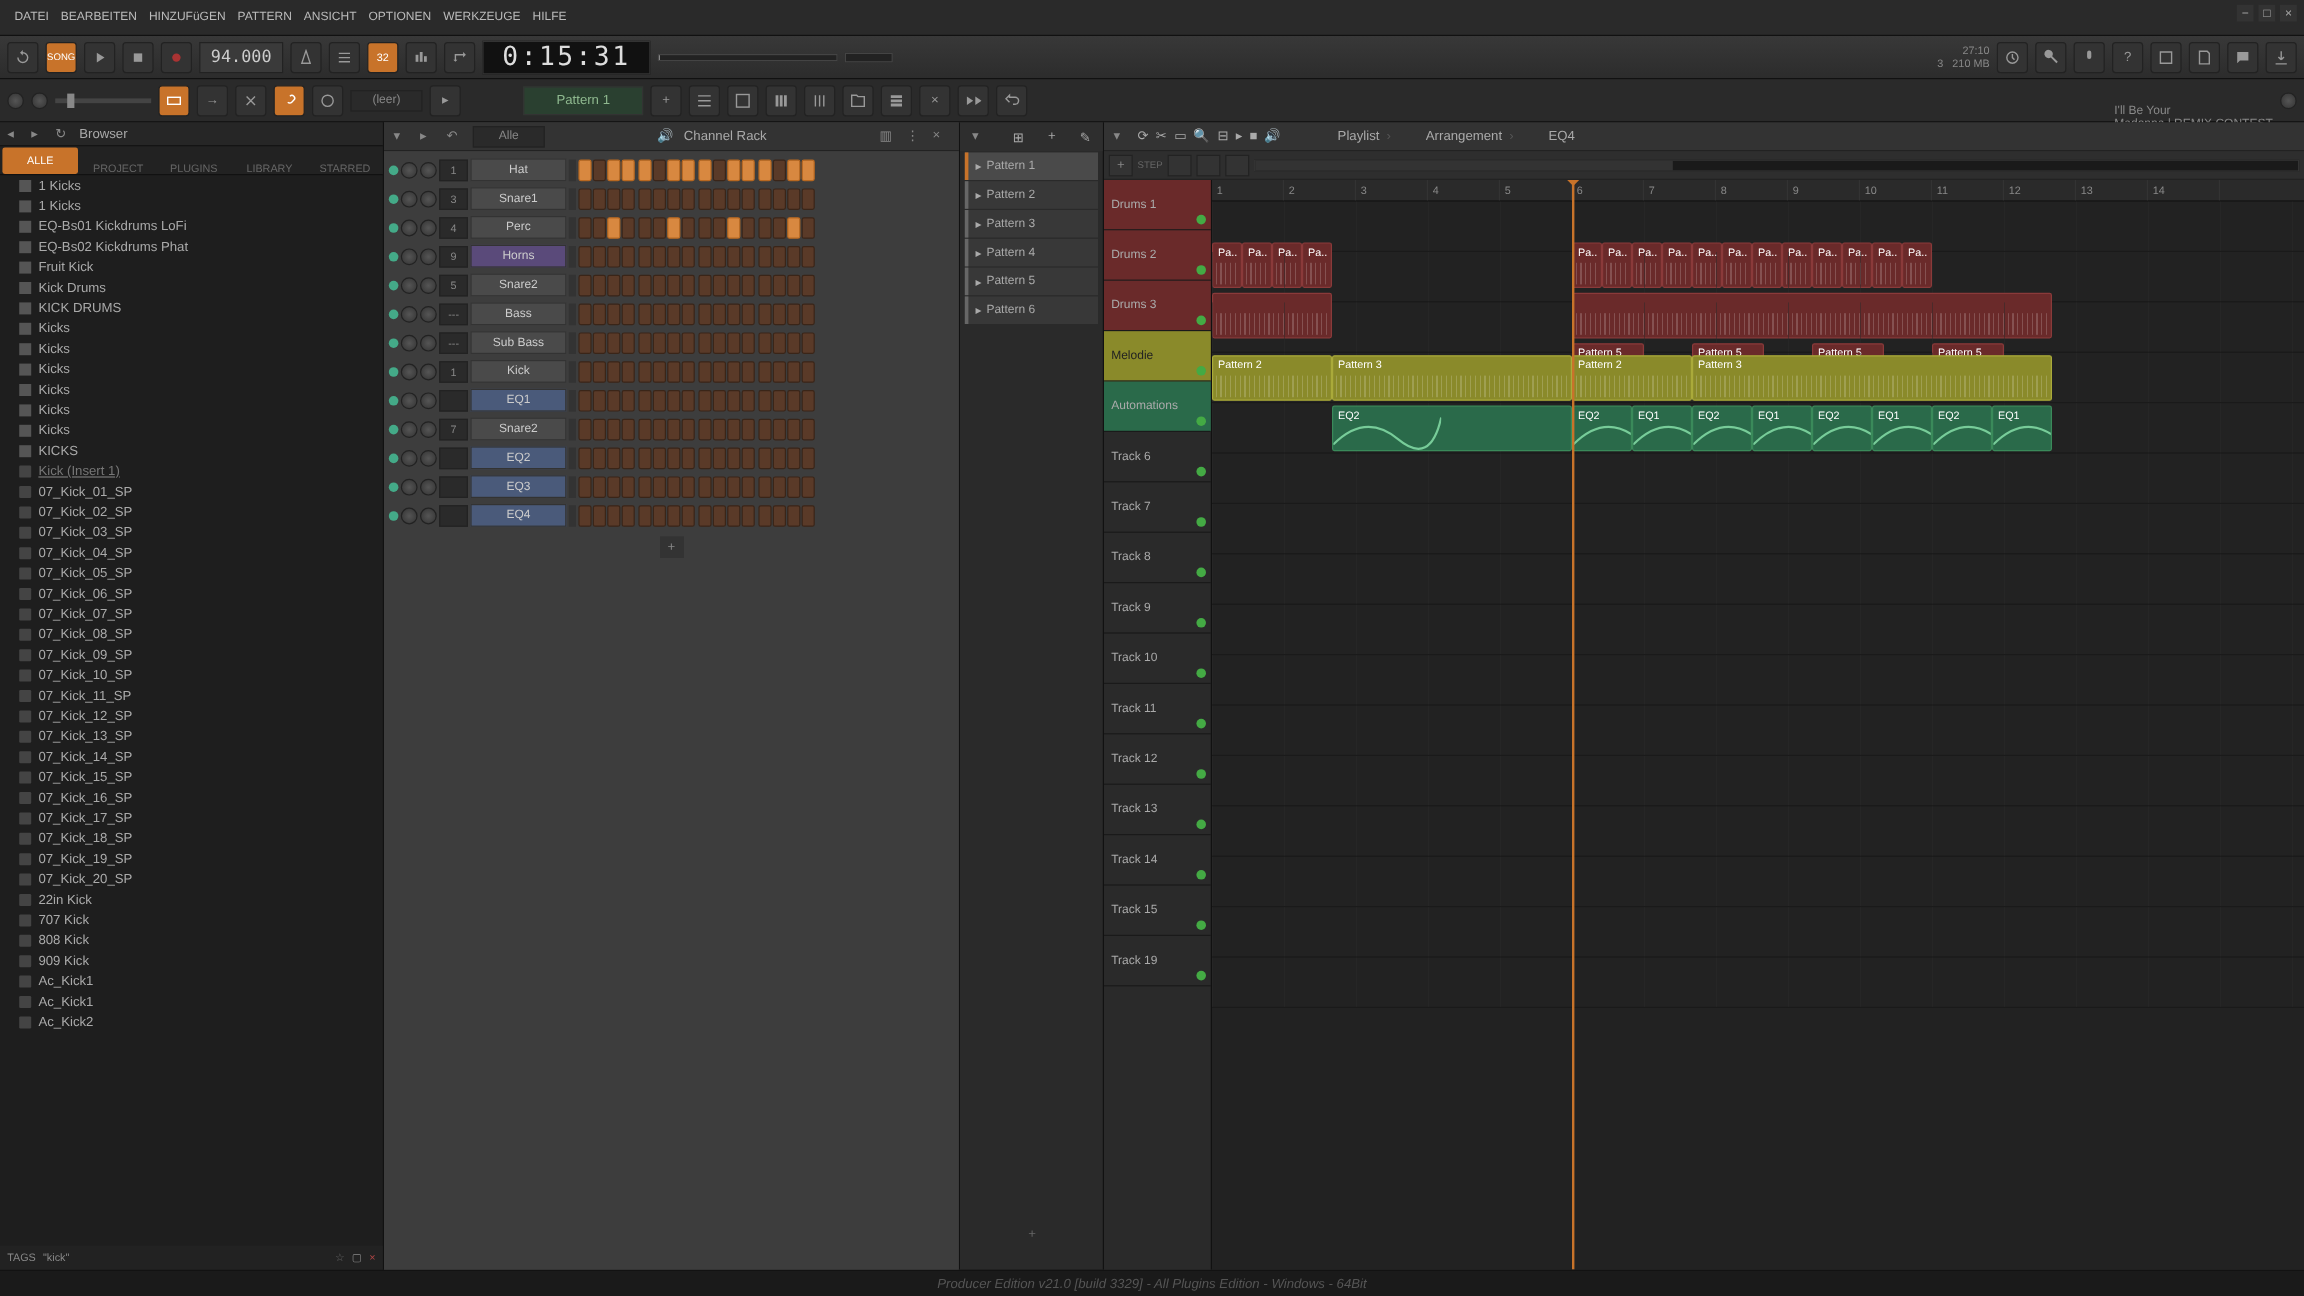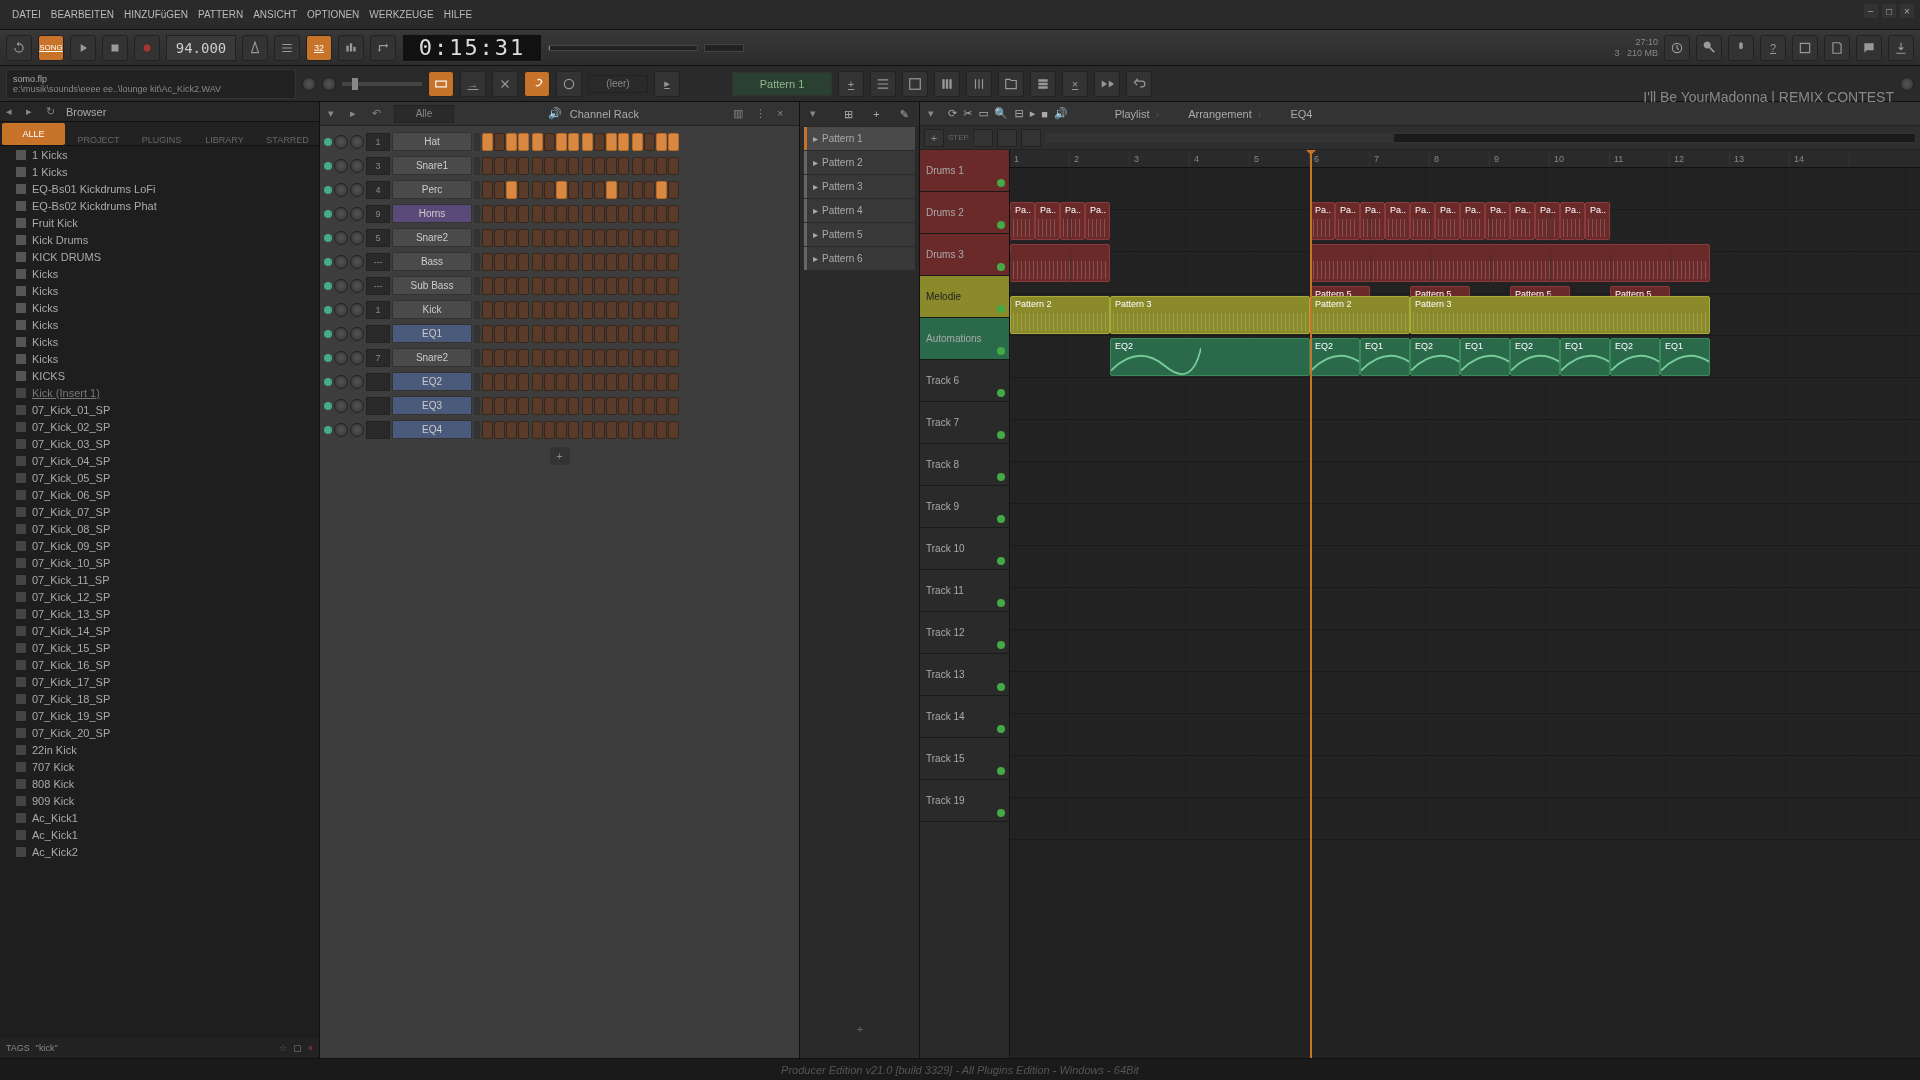--- a/index.html
+++ b/index.html
@@ -5,39 +5,39 @@
 * { margin: 0; padding: 0; box-sizing: border-box; font-family: Arial, sans-serif; user-select: none; }
 body { background: #1a1a1a; width: 1920px; height: 1080px; overflow: hidden; color: #aaa; font-size: 11px; }
 
 
 .menubar { height: 30px; background: #2a2a2a; display: flex; align-items: center; padding: 0 8px; border-bottom: 1px solid #111; }
 .menubar-items { display: flex; gap: 2px; }
 .menu-item { color: #bbb; font-size: 10px; padding: 2px 4px; cursor: pointer; }
 
 
 .toolbar { height: 36px; background: linear-gradient(#383838,#2c2c2c); display: flex; align-items: center; padding: 0 6px; gap: 6px; border-bottom: 1px solid #111; }
-.tool-btn { width: 26px; height: 26px; background: #333; border: 1px solid #222; border-radius: 3px; display: flex; align-items: center; justify-content: center; cursor: pointer; color: #999; text-decoration: underline; }
+.tool-btn { width: 26px; height: 26px; background: #333; border: 1px solid #222; border-radius: 3px; display: flex; align-items: center; justify-content: center; cursor: pointer; color: #999; }
 .tool-btn.orange { background: #c8732a; color: #fff; }
 .tool-btn svg { width: 14px; height: 14px; fill: currentColor; }
 .bpm-display { width: 70px; height: 26px; background: #3a3a3a; border: 1px solid #222; display: flex; align-items: center; justify-content: center; font-family: monospace; font-size: 14px; color: #ccc; }
 .time-display { width: 140px; height: 28px; background: #111; border: 1px solid #333; display: flex; align-items: center; justify-content: center; font-family: 'Segoe UI', monospace; font-size: 22px; color: #ddd; letter-spacing: 2px; }
 .progress-bar { flex: 0 0 150px; height: 6px; background: #222; border: 1px solid #444; }
 .progress-bar-fill { width: 1px; height: 100%; background: #888; }
 .cpu-mem { display: flex; flex-direction: column; font-size: 9px; color: #888; line-height: 11px; text-align: right; }
 .tool-spacer { flex: 1; }
 
 
 .subtoolbar { height: 36px; background: #2a2a2a; display: flex; align-items: center; padding: 0 6px; gap: 6px; border-bottom: 1px solid #111; }
 .hint-panel { width: 290px; height: 30px; background: #222; border: 1px solid #333; padding: 2px 6px; color: #999; font-size: 9px; display: flex; flex-direction: column; justify-content: center; }
 .hint-title { color: #aaa; }
 .hint-path { color: #888; }
 .vol-slider { width: 80px; height: 4px; background: #444; position: relative; }
 .vol-slider::after { content:''; position:absolute; left:10px; top:-4px; width:6px; height:12px; background:#888; }
 .pattern-selector { width: 100px; height: 24px; background: #2a4030; border: 1px solid #333; display: flex; align-items: center; justify-content: center; color: #8fb88f; font-size: 11px; }
-.song-info { display: flex; flex-direction: row; font-size: 14px; color: #888; line-height: 11px; margin-top: 28px; }
+.song-info { display: flex; flex-direction: column; font-size: 10px; color: #888; line-height: 11px; margin-top: 28px; }
 
 
 .main { display: flex; height: calc(1080px - 102px - 22px); }
 
 
 .browser { width: 320px; background: #1e1e1e; border-right: 1px solid #111; display: flex; flex-direction: column; }
 .browser-header { height: 20px; display: flex; align-items: center; gap: 6px; padding: 0 6px; background: #262626; border-bottom: 1px solid #111; }
 .browser-tabs { height: 24px; display: flex; align-items: center; background: #222; border-bottom: 1px solid #111; }
 .browser-tab { flex: 1; text-align: center; font-size: 9px; color: #666; padding: 6px 0; cursor: pointer; margin-top: 12px; }
 .browser-tab.active { background: #c8732a; color: #fff; border-radius: 2px; margin: 2px; }
@@ -233,24 +233,20 @@
       </svg>
     </div>
   <div class="tool-btn">
       <svg viewBox="0 0 24 24">
         <path d="M12 3v12m0 0l-4-4m4 4l4-4M4 21h16" stroke="currentColor" stroke-width="2" fill="none"></path>
       </svg>
     </div>
 </div>
 
 <div class="subtoolbar">
-  <div class="hint-panel">
-    <span class="hint-title">somo.flp</span>
-    <span class="hint-path">e:\musik\sounds\eeee ee..\lounge kit\Ac_Kick2.WAV</span>
-  </div>
   <div class="ch-knob"></div>
   <div class="ch-knob"></div>
   <div class="vol-slider"></div>
   <div class="tool-btn orange">
       <svg viewBox="0 0 24 24">
         <rect x="3" y="7" width="18" height="10" fill="none" stroke="#fff" stroke-width="2"></rect>
       </svg>
     </div>
   <div class="tool-btn">→</div>
   <div class="tool-btn">

